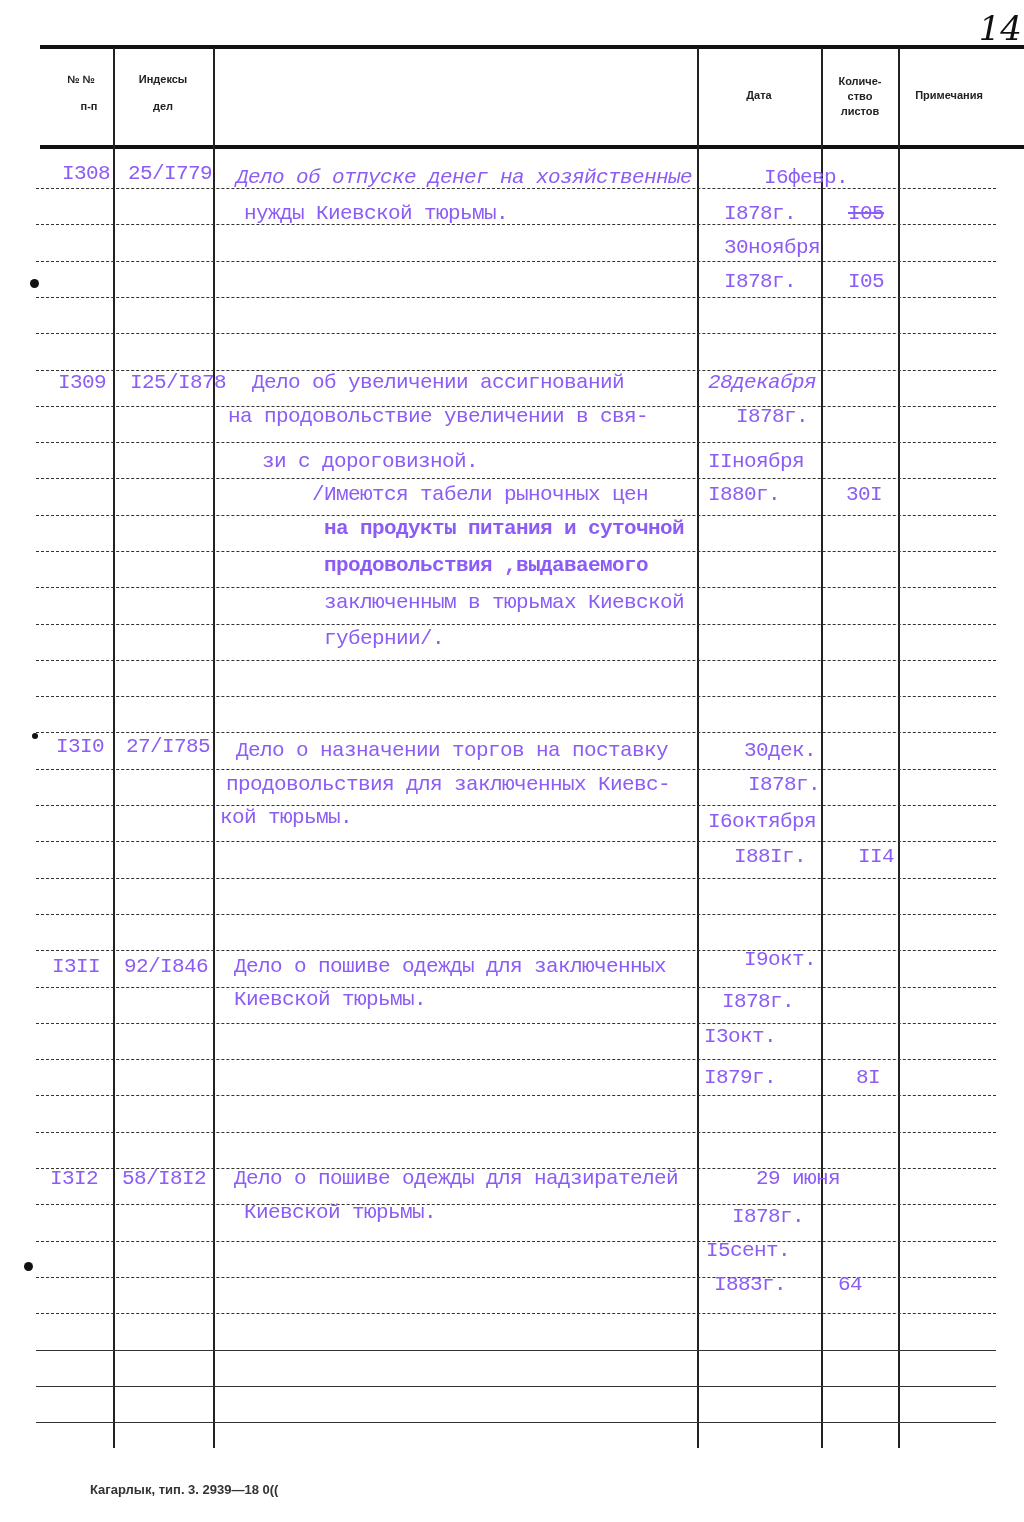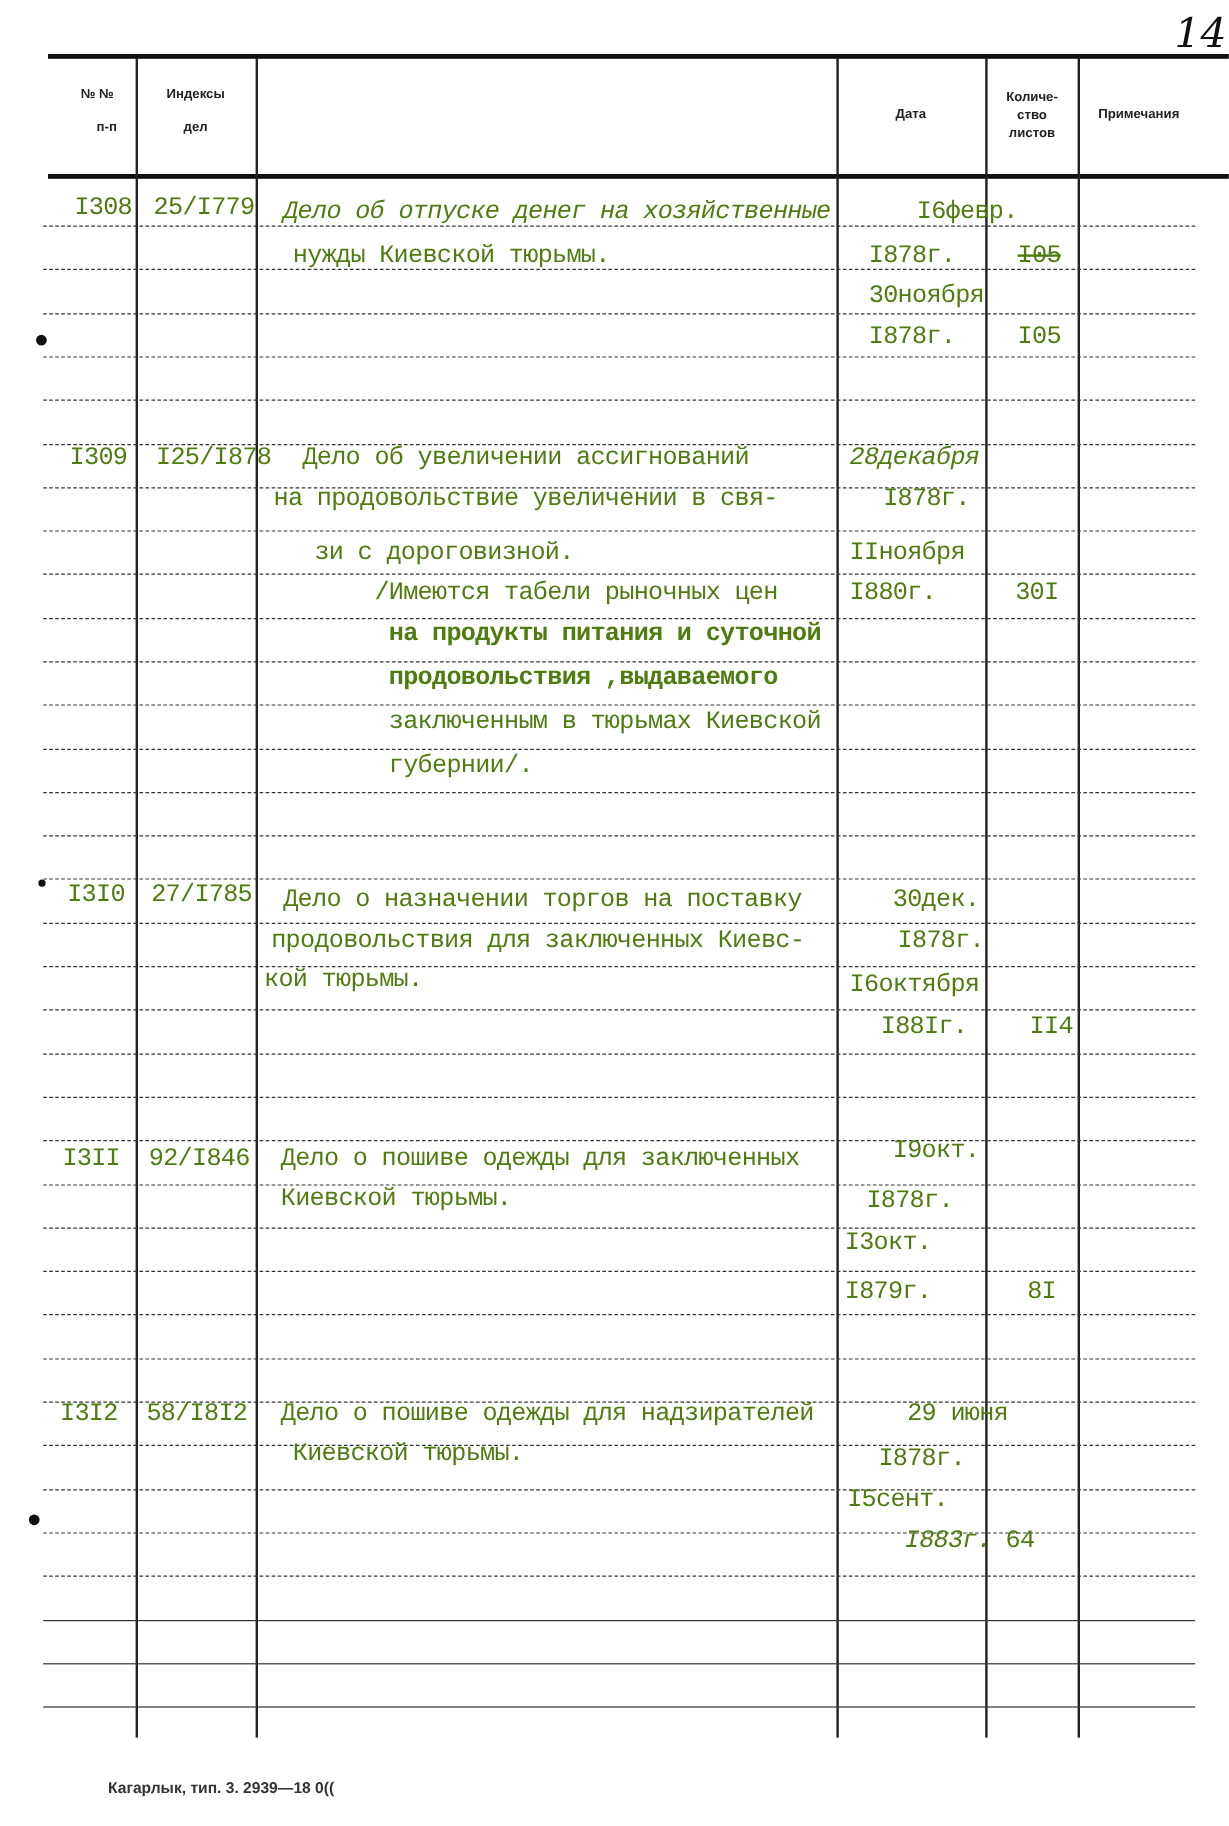--- a/index.html
+++ b/index.html
@@ -6,21 +6,21 @@
   body {
     width: 1024px; height: 1522px; background: #ffffff; position: relative; overflow: hidden;
     font-family: "Liberation Mono", "DejaVu Sans Mono", monospace; color: #1a1a1a;
   }
   .page { position: absolute; left: 0; top: 0; width: 1024px; height: 1522px; }
   .hrule-thick { position: absolute; left: 40px; width: 984px; height: 4px; background: #111; }
   .vline { position: absolute; width: 1.5px; background: #222; }
   .row-line { position: absolute; left: 36px; width: 960px; height: 0; border-top: 1.6px dashed #333; }
   .row-line.solid { border-top: 1.6px solid #333; }
   .hdr { position: absolute; font-family: "Liberation Sans", "DejaVu Sans", sans-serif; font-size: 11px; font-weight: bold; color: #222; text-align: center; line-height: 15px; }
-  .cell { position: absolute; font-size: 21px; line-height: 24px; white-space: nowrap; color: #4d7c0f; letter-spacing: -0.6px; }
+  .cell { position: absolute; font-size: 21px; line-height: 24px; white-space: nowrap; color: #8b5cf6; letter-spacing: -0.6px; }
   .cell.bold { font-weight: bold; }
   .strike { text-decoration: line-through; }
   .footer { position: absolute; left: 90px; top: 1482px; font-family: "Liberation Sans", "DejaVu Sans", sans-serif; font-size: 13px; font-weight: bold; color: #333; }
   .corner { position: absolute; right: 2px; top: 8px; font-family: "DejaVu Serif", serif; font-size: 34px; color: #111; font-style: italic; }
   .dot { position: absolute; width: 9px; height: 9px; border-radius: 50%; background: #111; }
 </style>
 </head>
 <body>
 
 <div class="page">
@@ -151,18 +151,18 @@
   </div>
 
   <div>
     <div class="cell" style="left:50px; top:1167px;">I3I2</div>
     <div class="cell" style="left:122px; top:1167px;">58/I8I2</div>
     <div class="cell" style="left:234px; top:1167px;">Дело о пошиве одежды для надзирателей</div>
     <div class="cell" style="left:244px; top:1201px;">Киевской тюрьмы.</div>
     <div class="cell" style="left:756px; top:1167px;">29 июня</div>
     <div class="cell" style="left:732px; top:1205px;">I878г.</div>
     <div class="cell" style="left:706px; top:1239px;">I5сент.</div>
-    <div class="cell" style="left:754px; top:1273px;font-style:italic;">I883г.</div>
+    <div class="cell" style="left:714px; top:1273px;">I883г.</div>
     <div class="cell" style="left:838px; top:1273px;">64</div>
   </div>
 
   <div class="footer">Кагарлык, тип. 3. 2939—18 0((</div>
 </div>
 
 </body></html>

